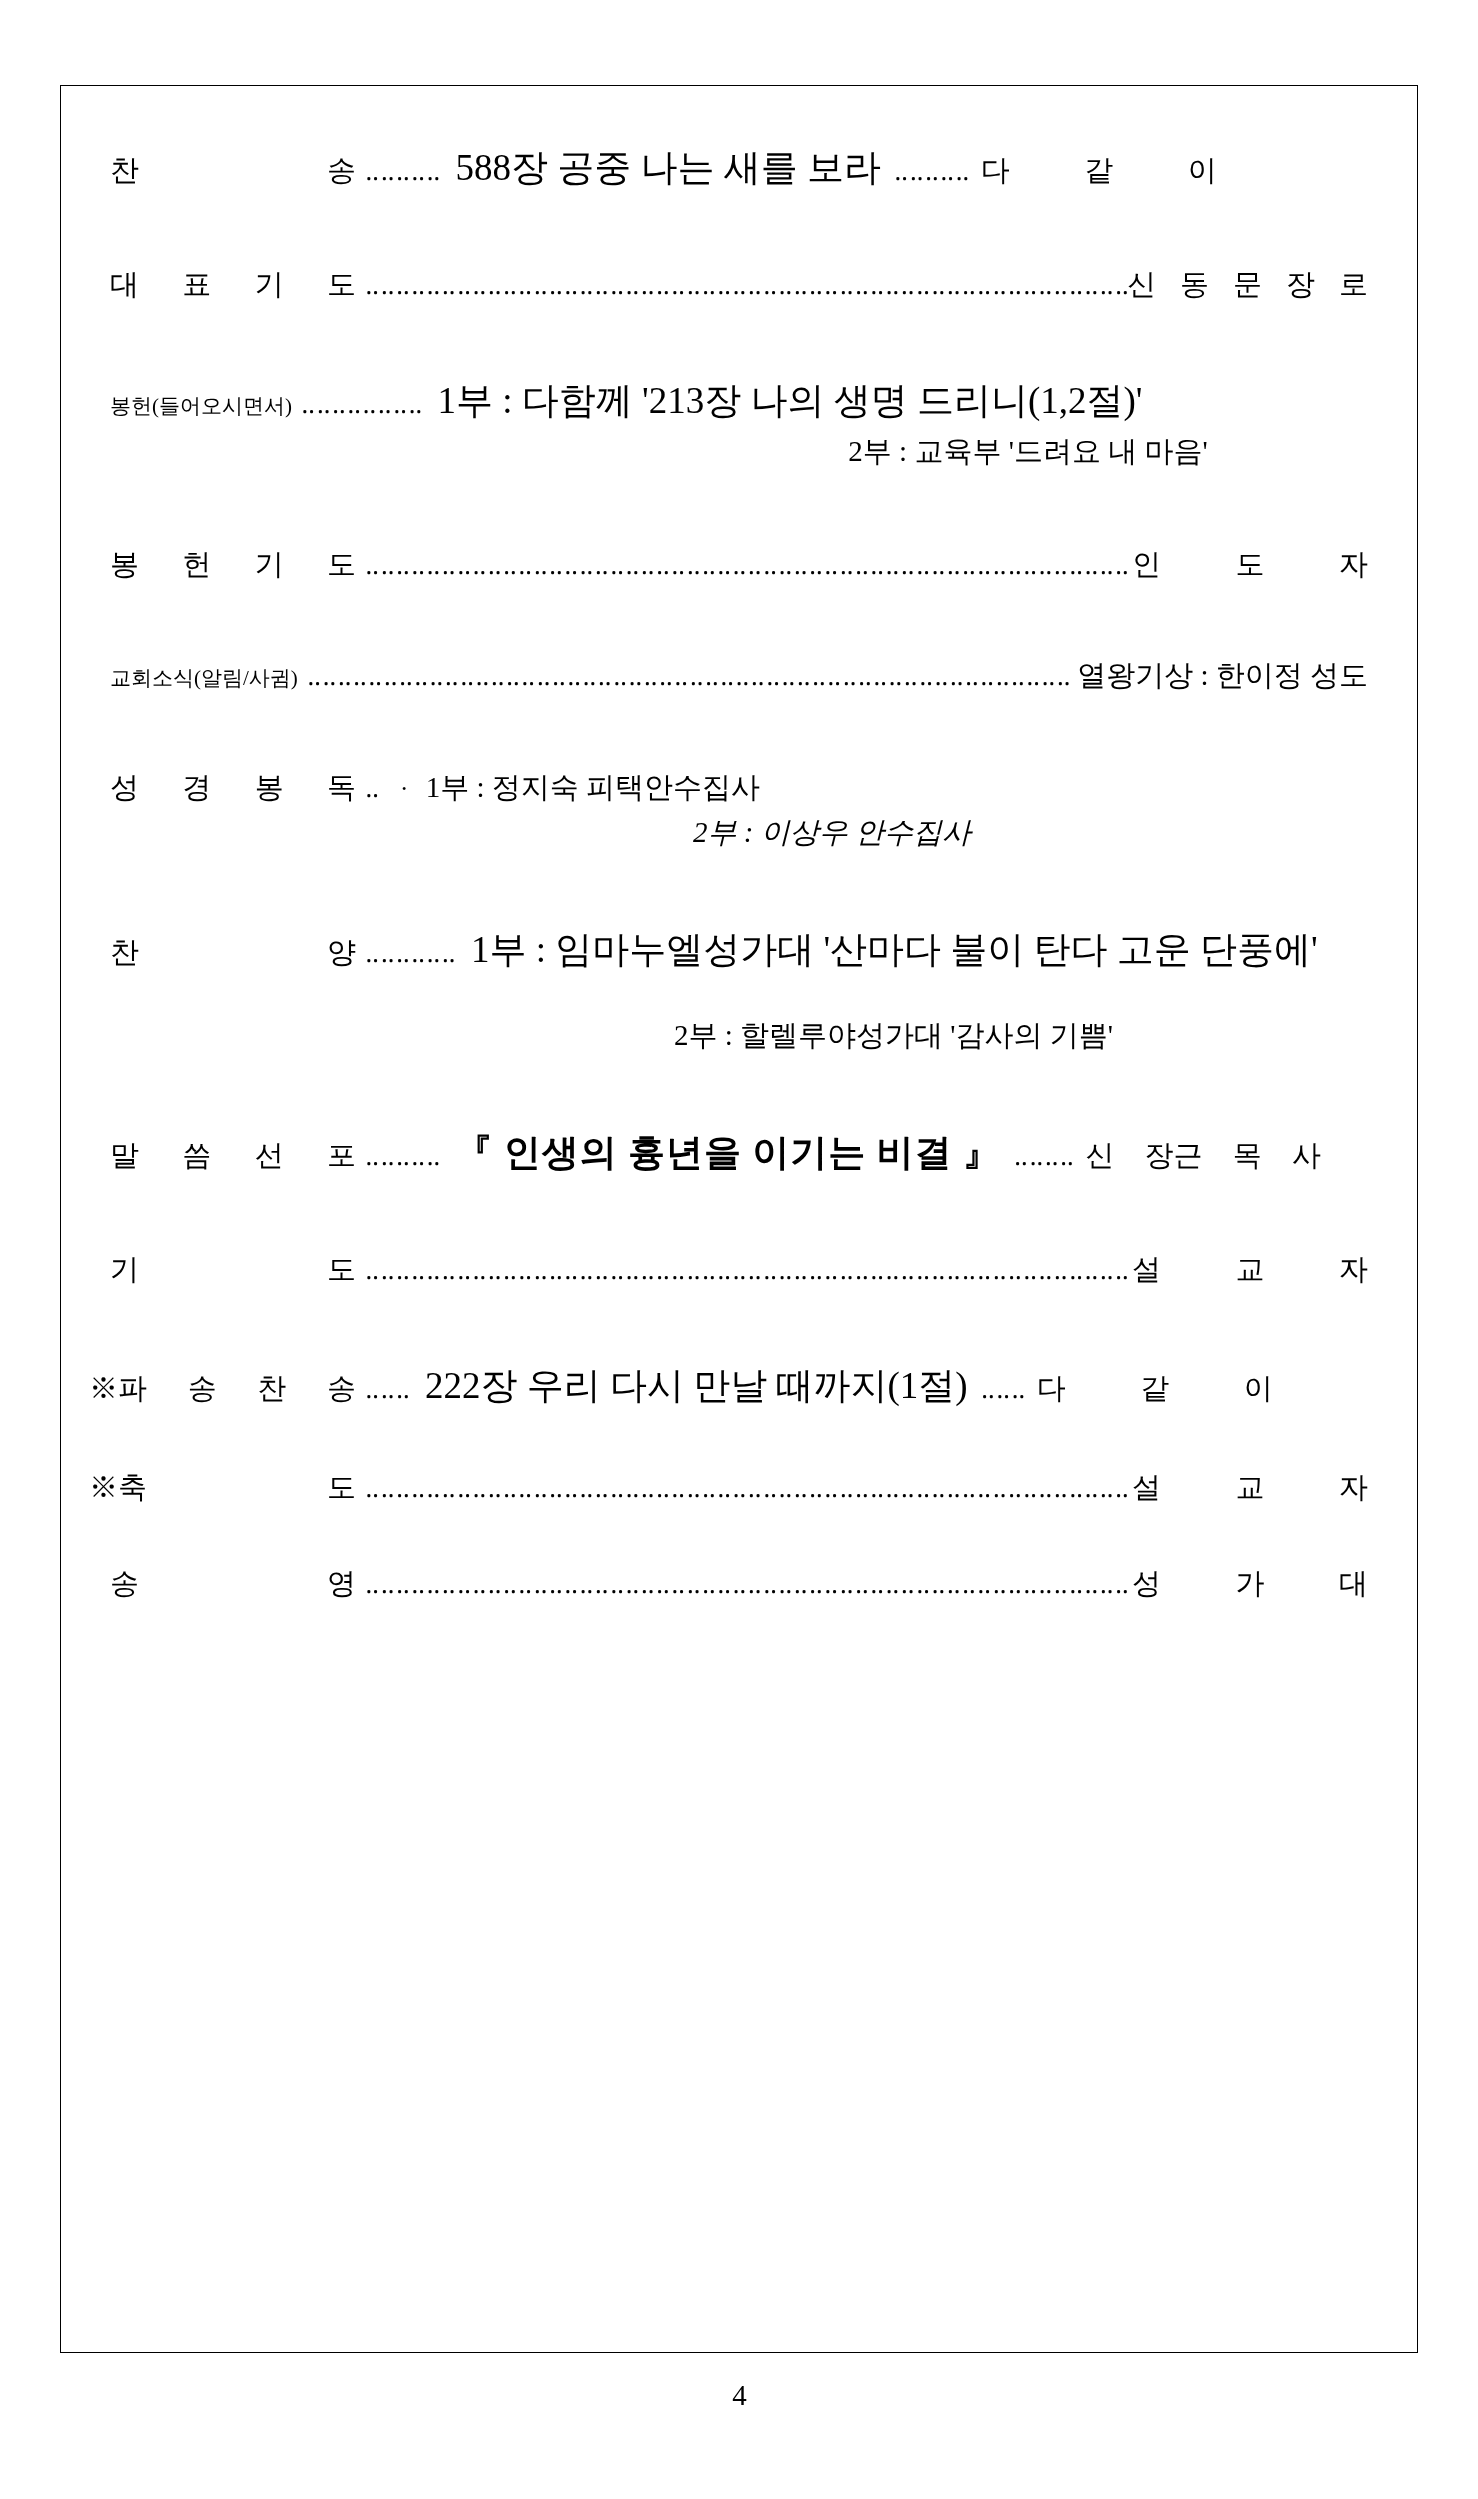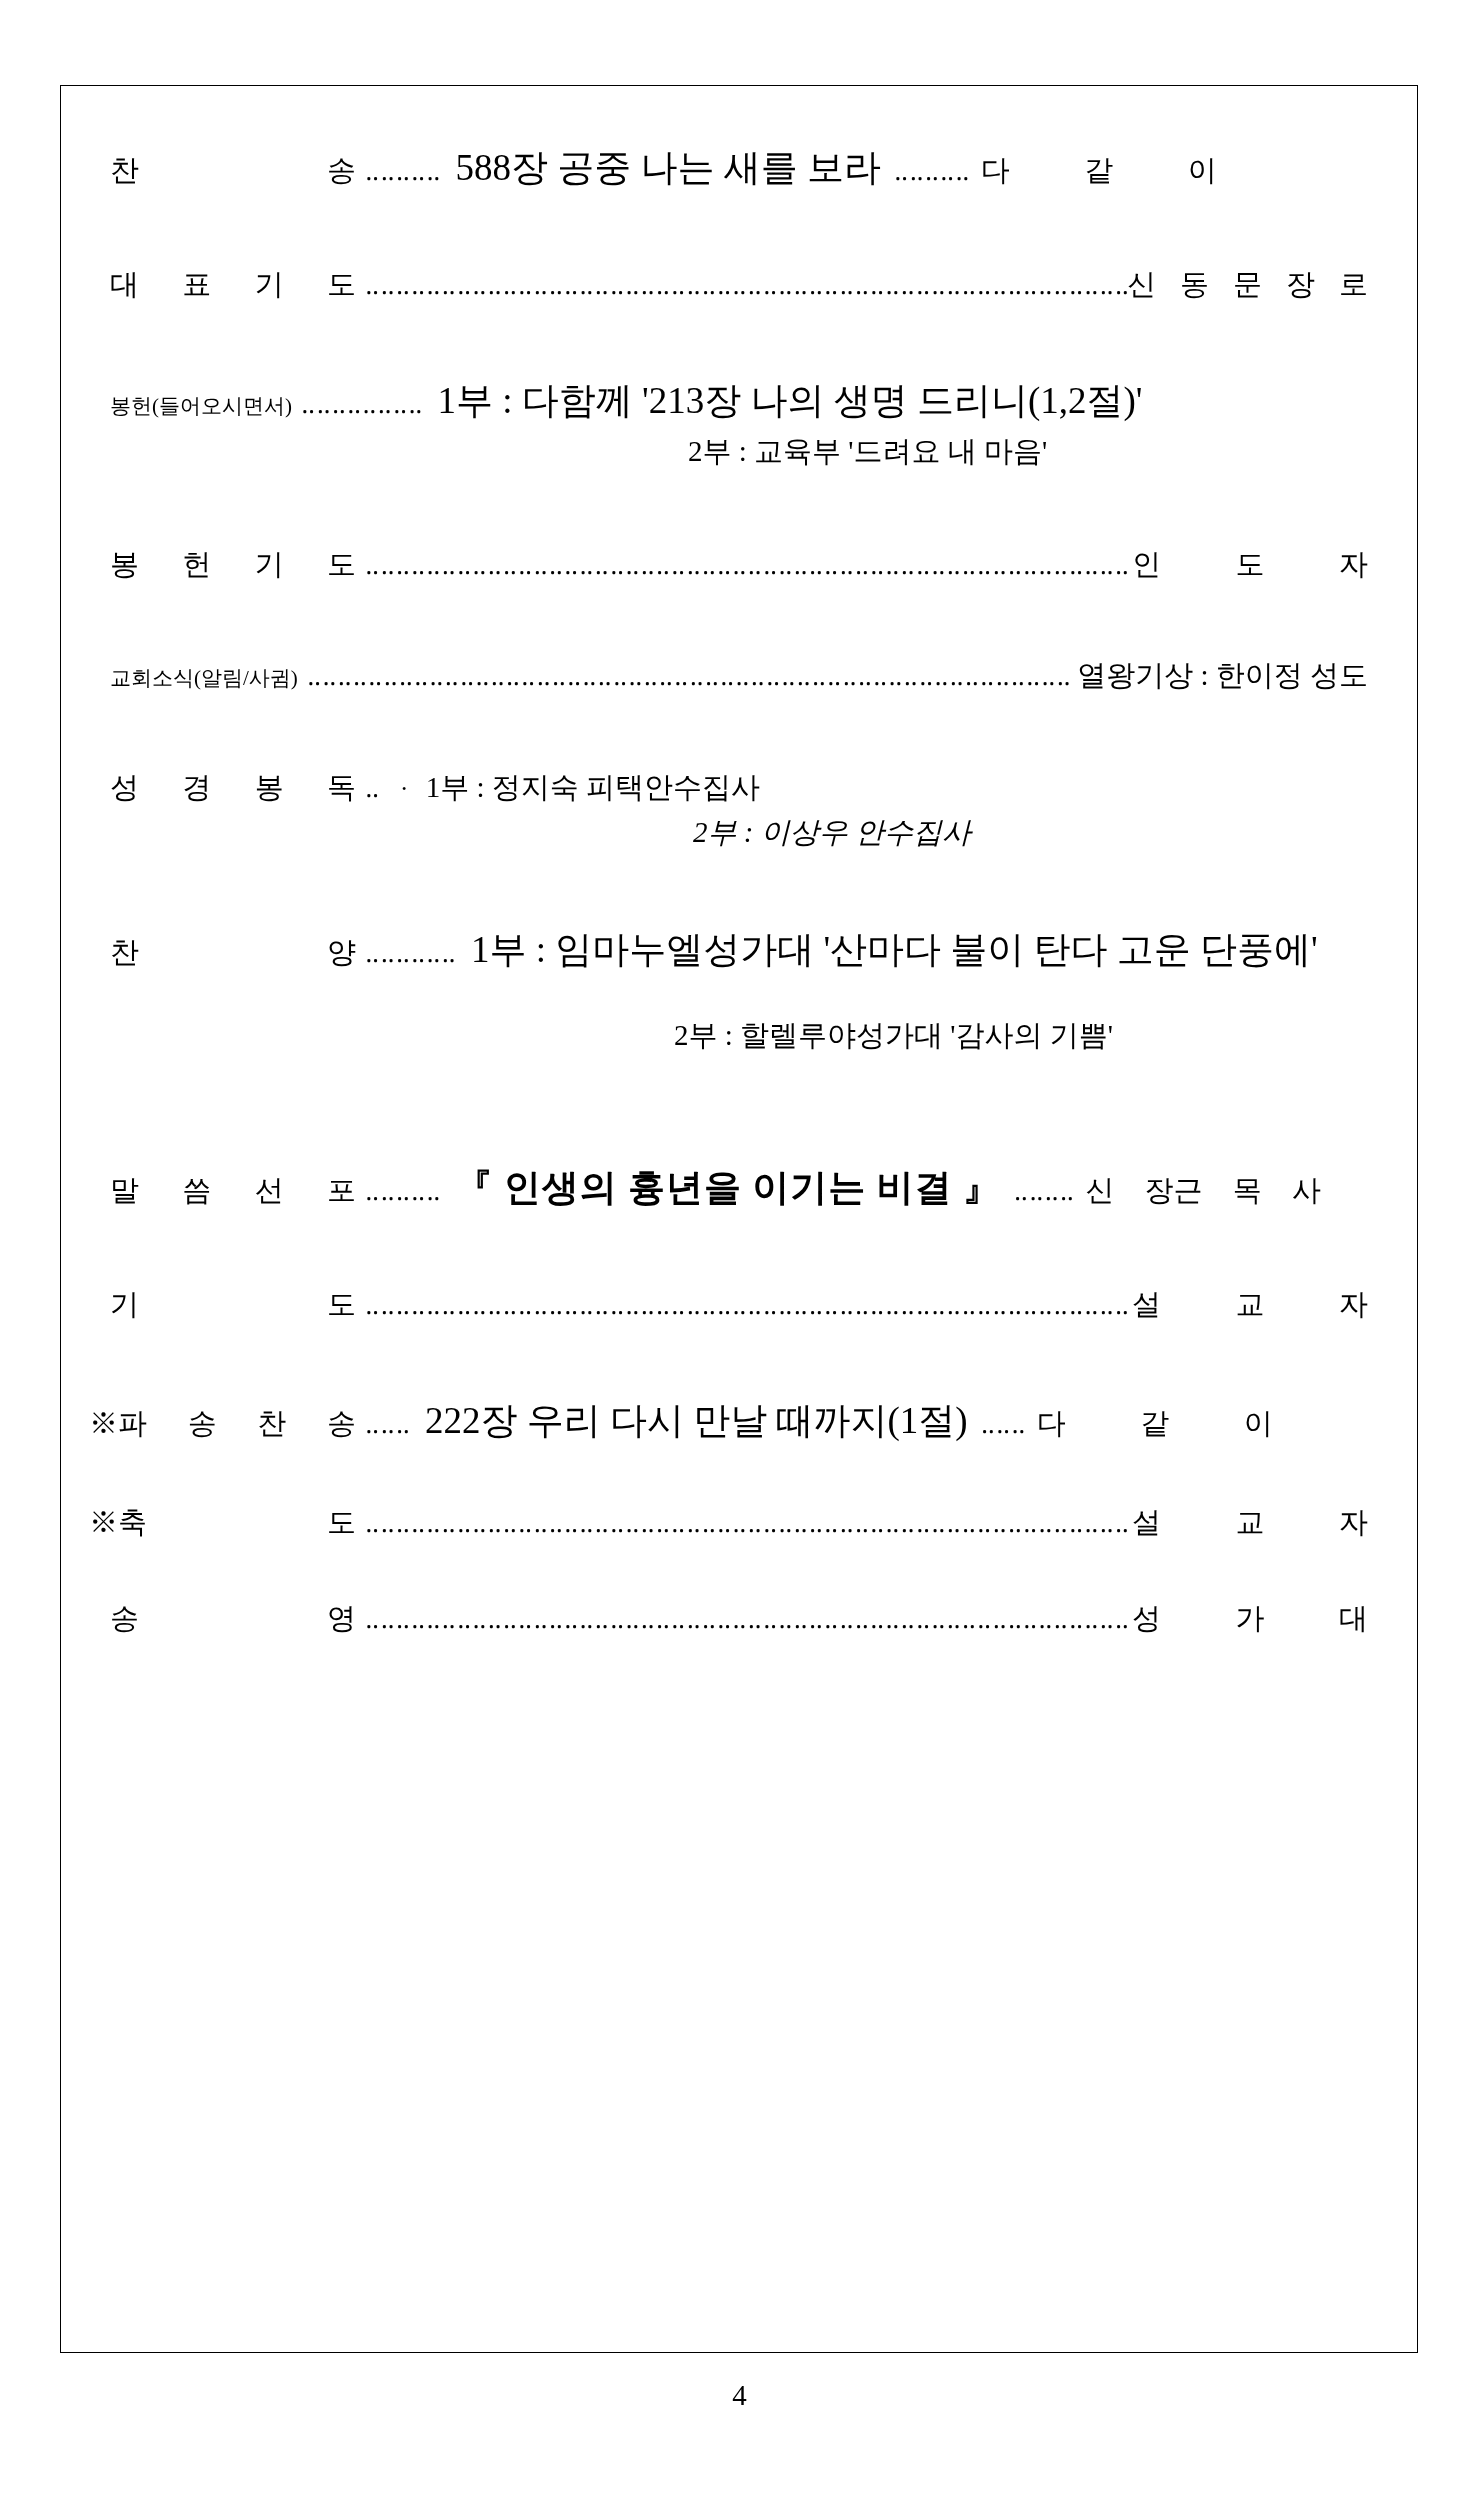--- a/index.html
+++ b/index.html
@@ -100,24 +100,24 @@
   .spacer-md { height: 60px; }
   .page-number {
     position: absolute;
     left: 0;
     top: 2379px;
     width: 1479px;
     text-align: center;
     font-size: 29px;
     font-family: "Liberation Serif", serif;
   }
-  .indent-1 { padding-left: 578px; }
+  .indent-1 { padding-left: 578px; text-align: center; }
   .indent-2 { padding-left: 583px; font-style: italic; }
   .indent-3 { padding-left: 564px; margin-top: 44px; }
-  .bold-title { font-weight: 600; letter-spacing: 1px; margin-top: 35px; }
+  .bold-title { font-weight: 600; letter-spacing: 1px; }
 </style>
 </head>
 <body>
 
 <div class="page">
   <div class="border-box"></div>
 
   <div class="content">
 
     <div class="row">

